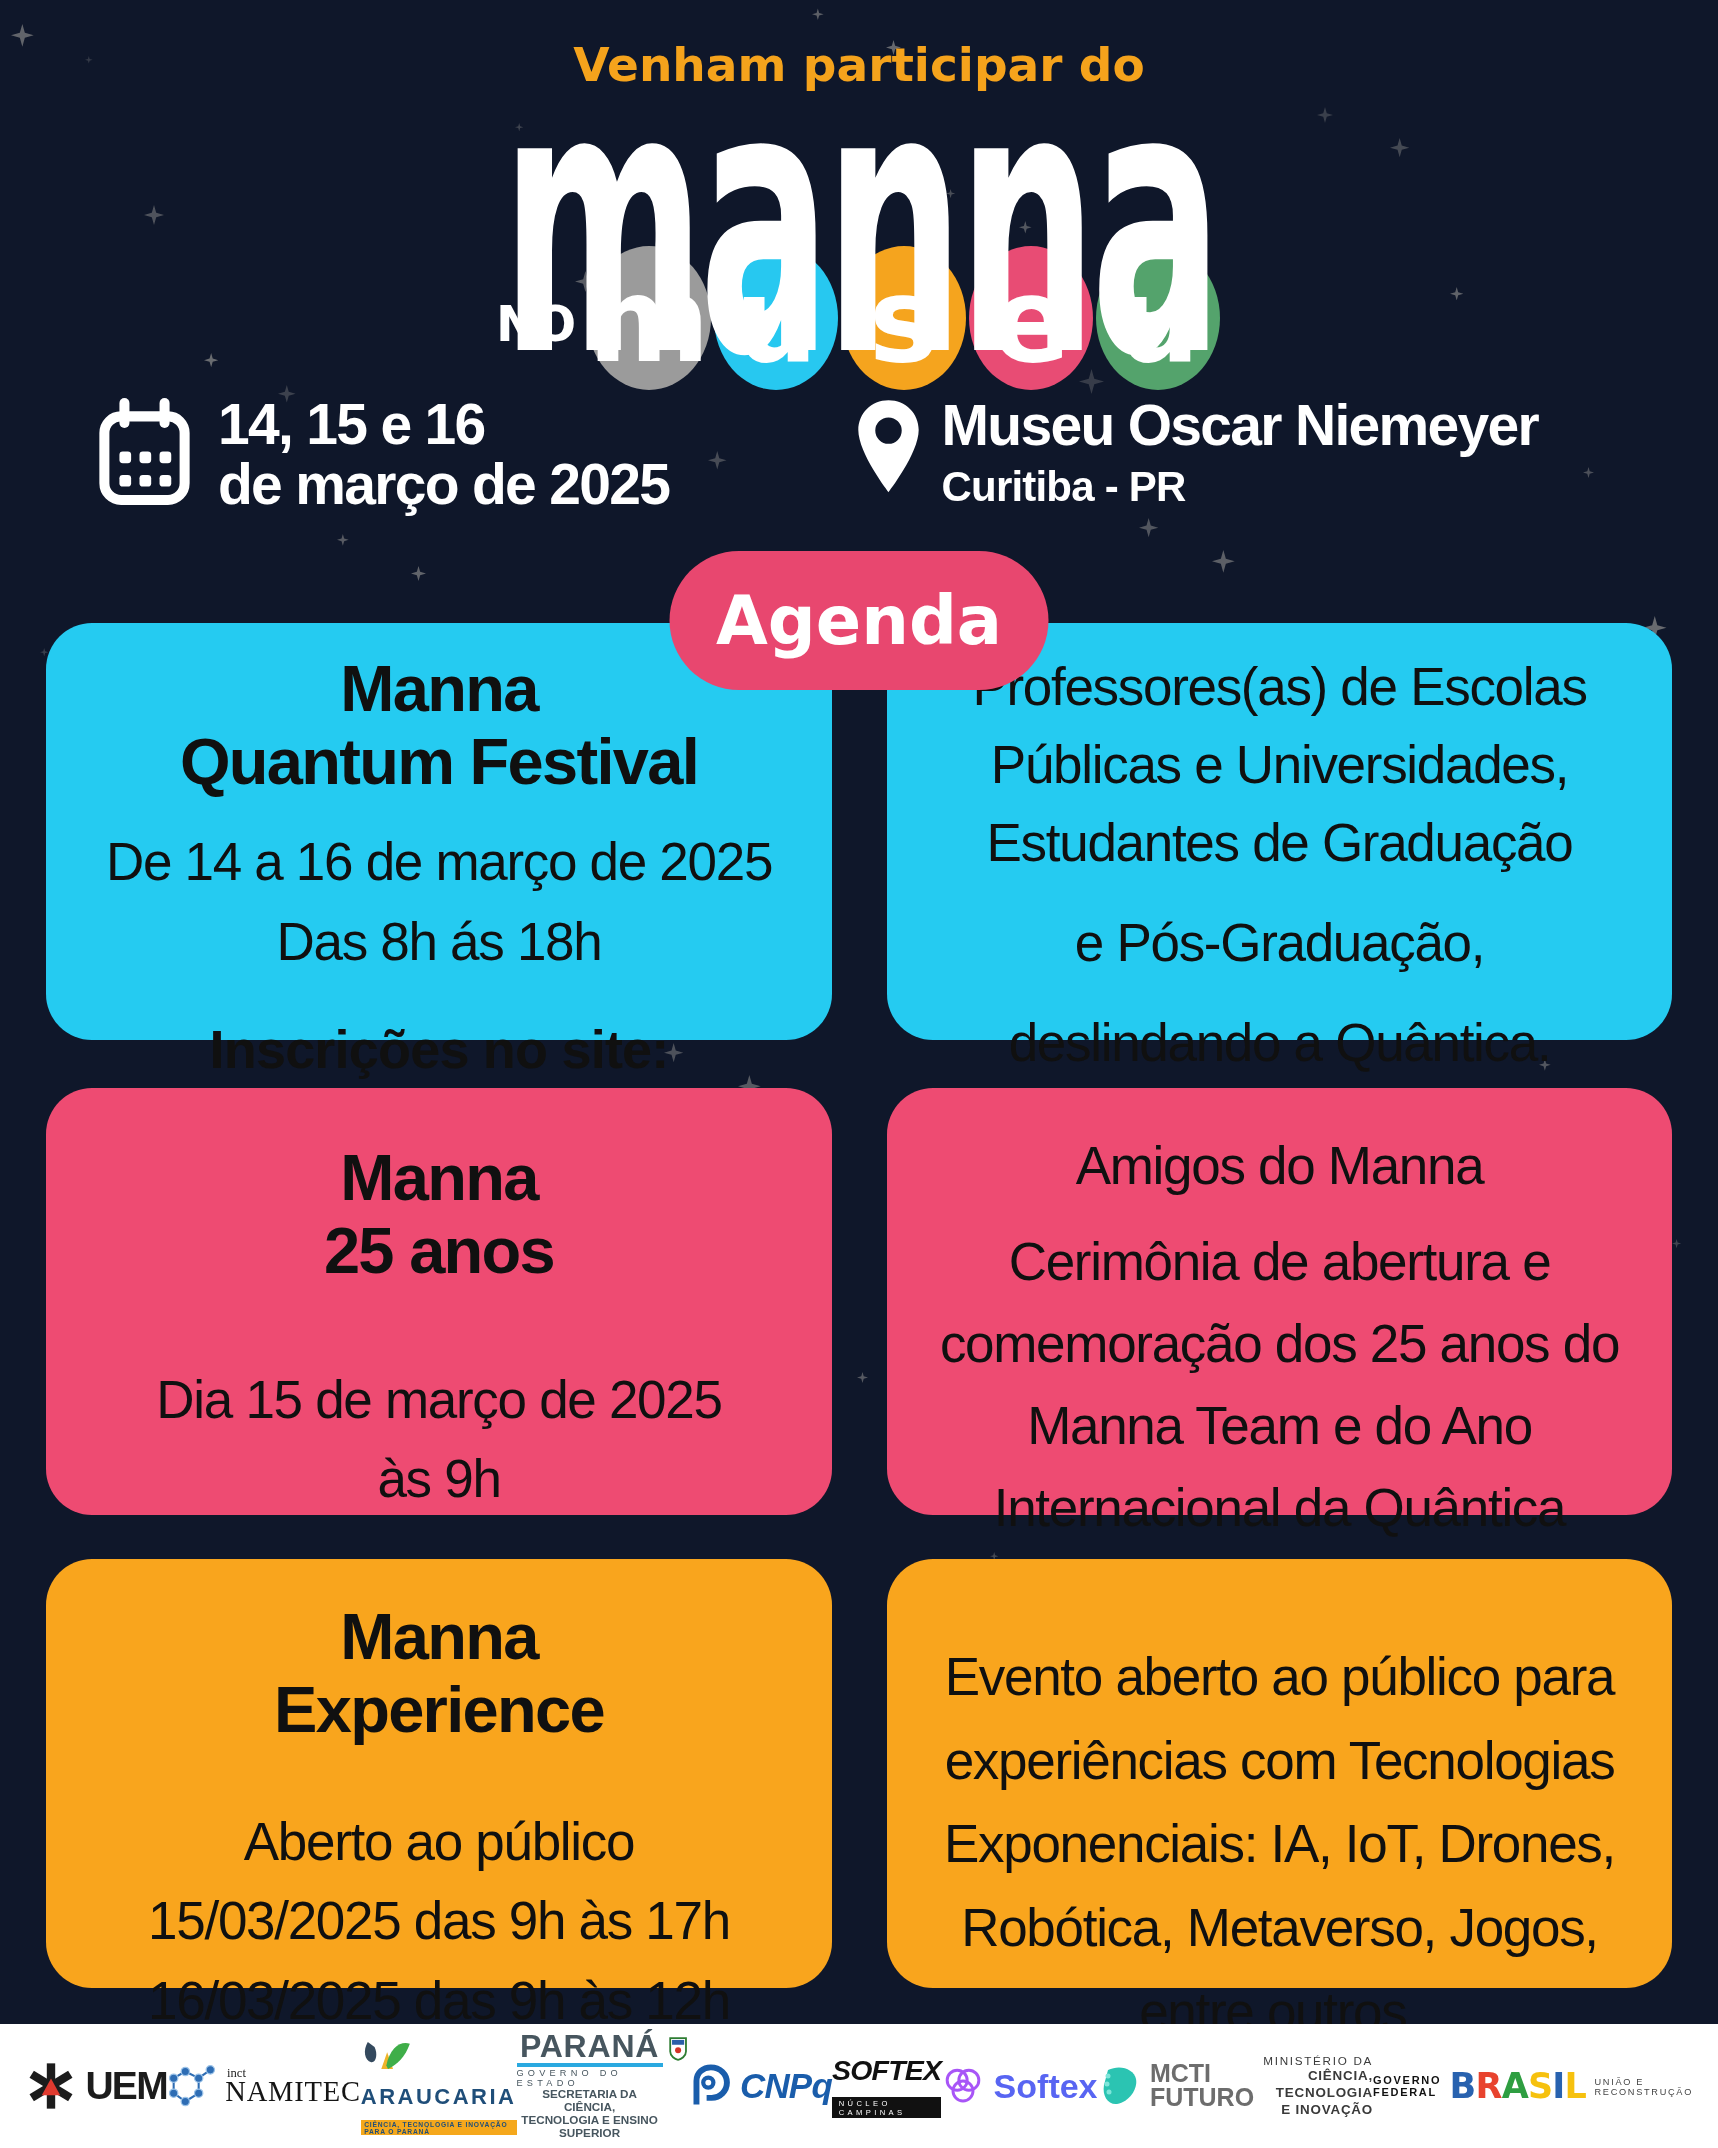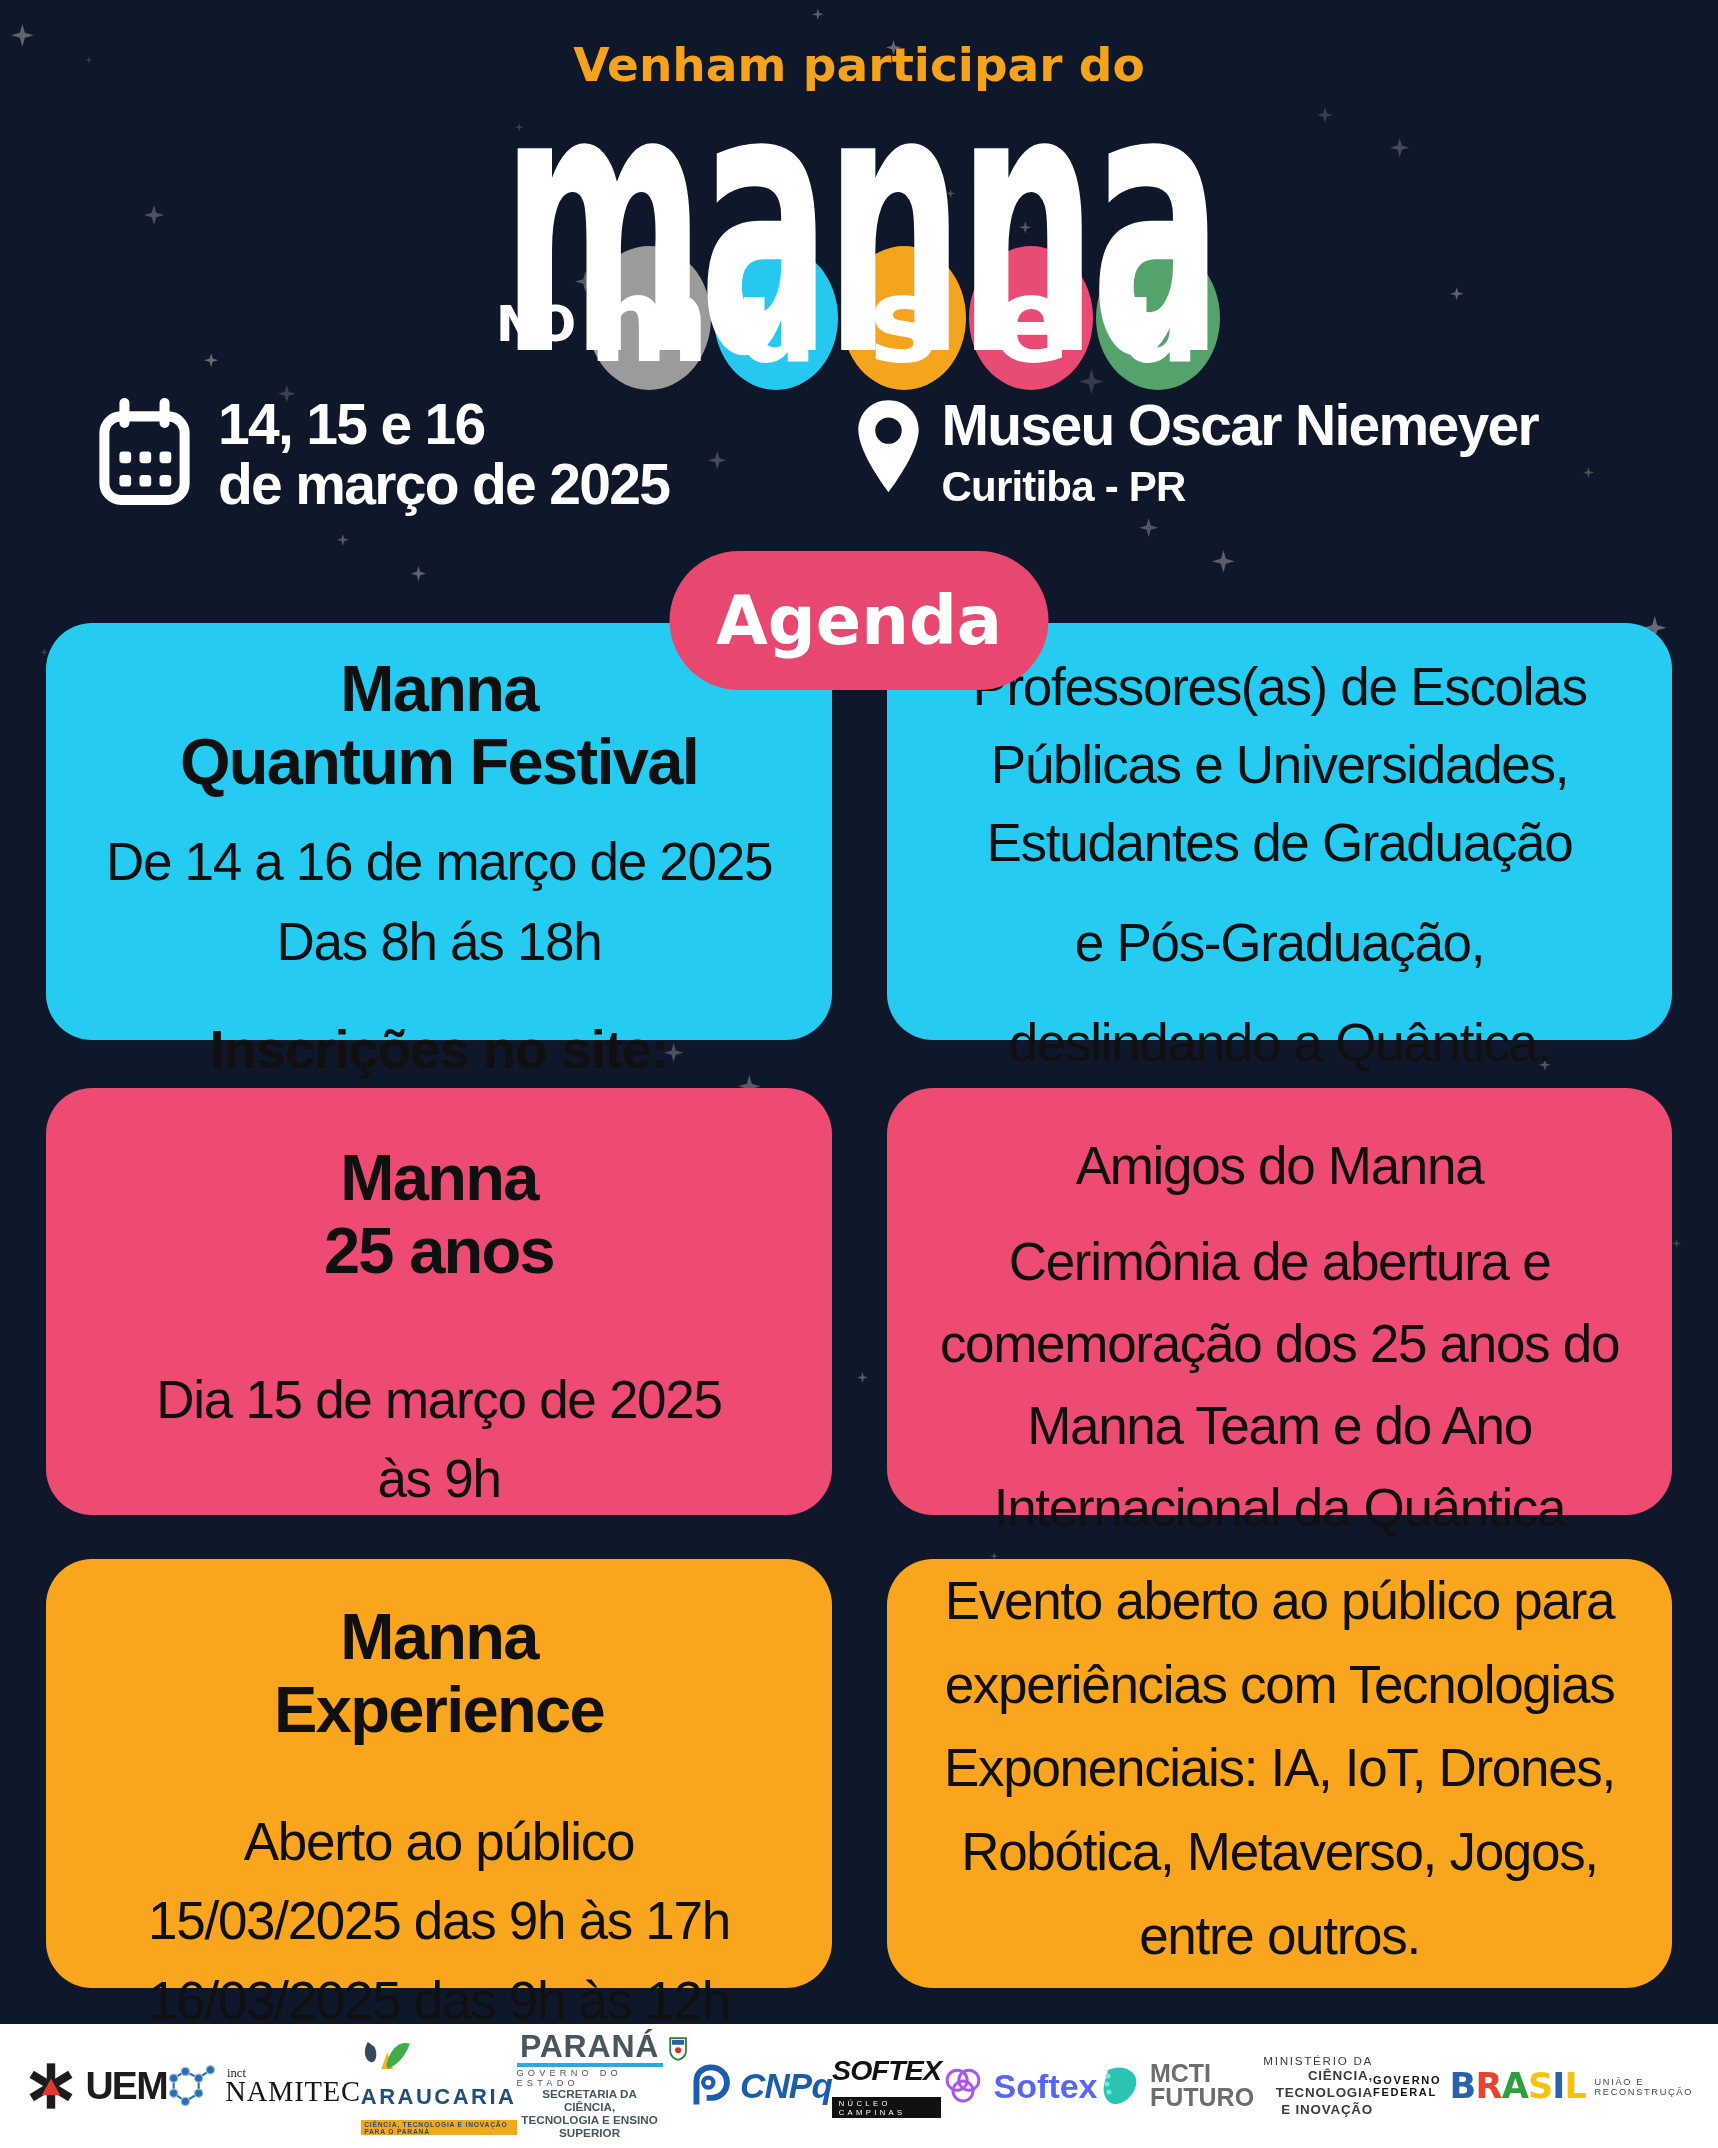--- a/index.html
+++ b/index.html
@@ -47,21 +47,21 @@
   .card1 .cbody{margin-top:23.5px;}
   .card1 .cfoot{margin-top:35px;}
   .card2 .cbody{padding-top:25px;line-height:1.47;}
   .card2 .gap-top{margin-top:22px;}
   .card3 .ctitle{padding-top:54px;}
   .card3 .cbody{margin-top:72px;}
   .card4 .cbody{padding-top:37px;line-height:1.55;}
   .card4 .first-line{margin-bottom:13.4px;}
   .card5 .ctitle{padding-top:42px;}
   .card5 .cbody{margin-top:55px;}
-  .card6 .cbody{line-height:1.58;}
+  .card6 .cbody{padding-top:76px;line-height:1.58;}
 
   
   .footer{position:absolute;left:0;top:2024px;width:1718px;height:124px;background:#fff;z-index:2;
           display:flex;align-items:center;justify-content:space-between;padding:0 25px;box-sizing:border-box;}
   .lg{display:flex;align-items:center;gap:8.4px;color:#111;}
   .uem-text{font-size:39px;font-weight:800;letter-spacing:-1.7px;color:#1c1c1c;}
   .namitec-txt{line-height:0.9;}
   .namitec-sup{font-family:"Liberation Serif",serif;font-size:12.6px;color:#222;display:block;margin-left:1.7px;}
   .namitec-name{font-family:"Liberation Serif",serif;font-size:28.5px;color:#151515;letter-spacing:0.8px;}
   .arau{display:flex;flex-direction:column;align-items:flex-start;}

